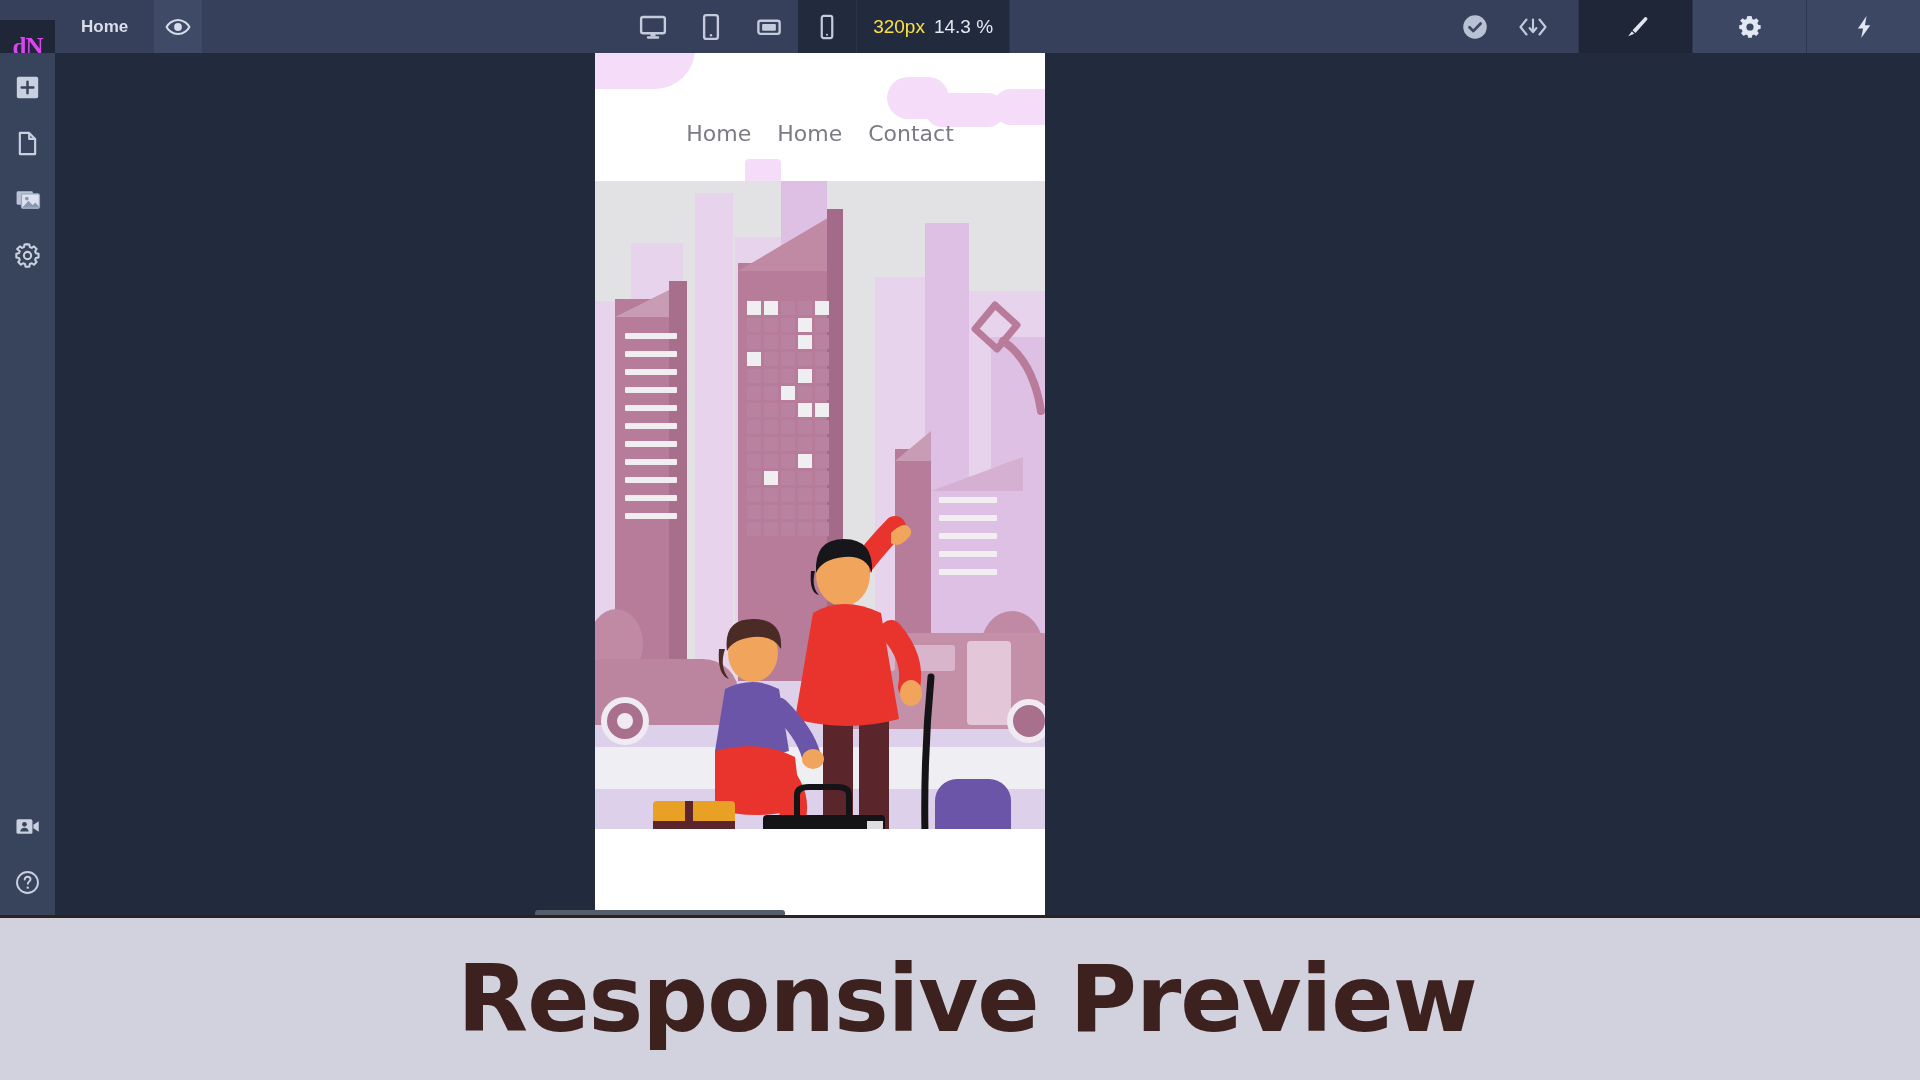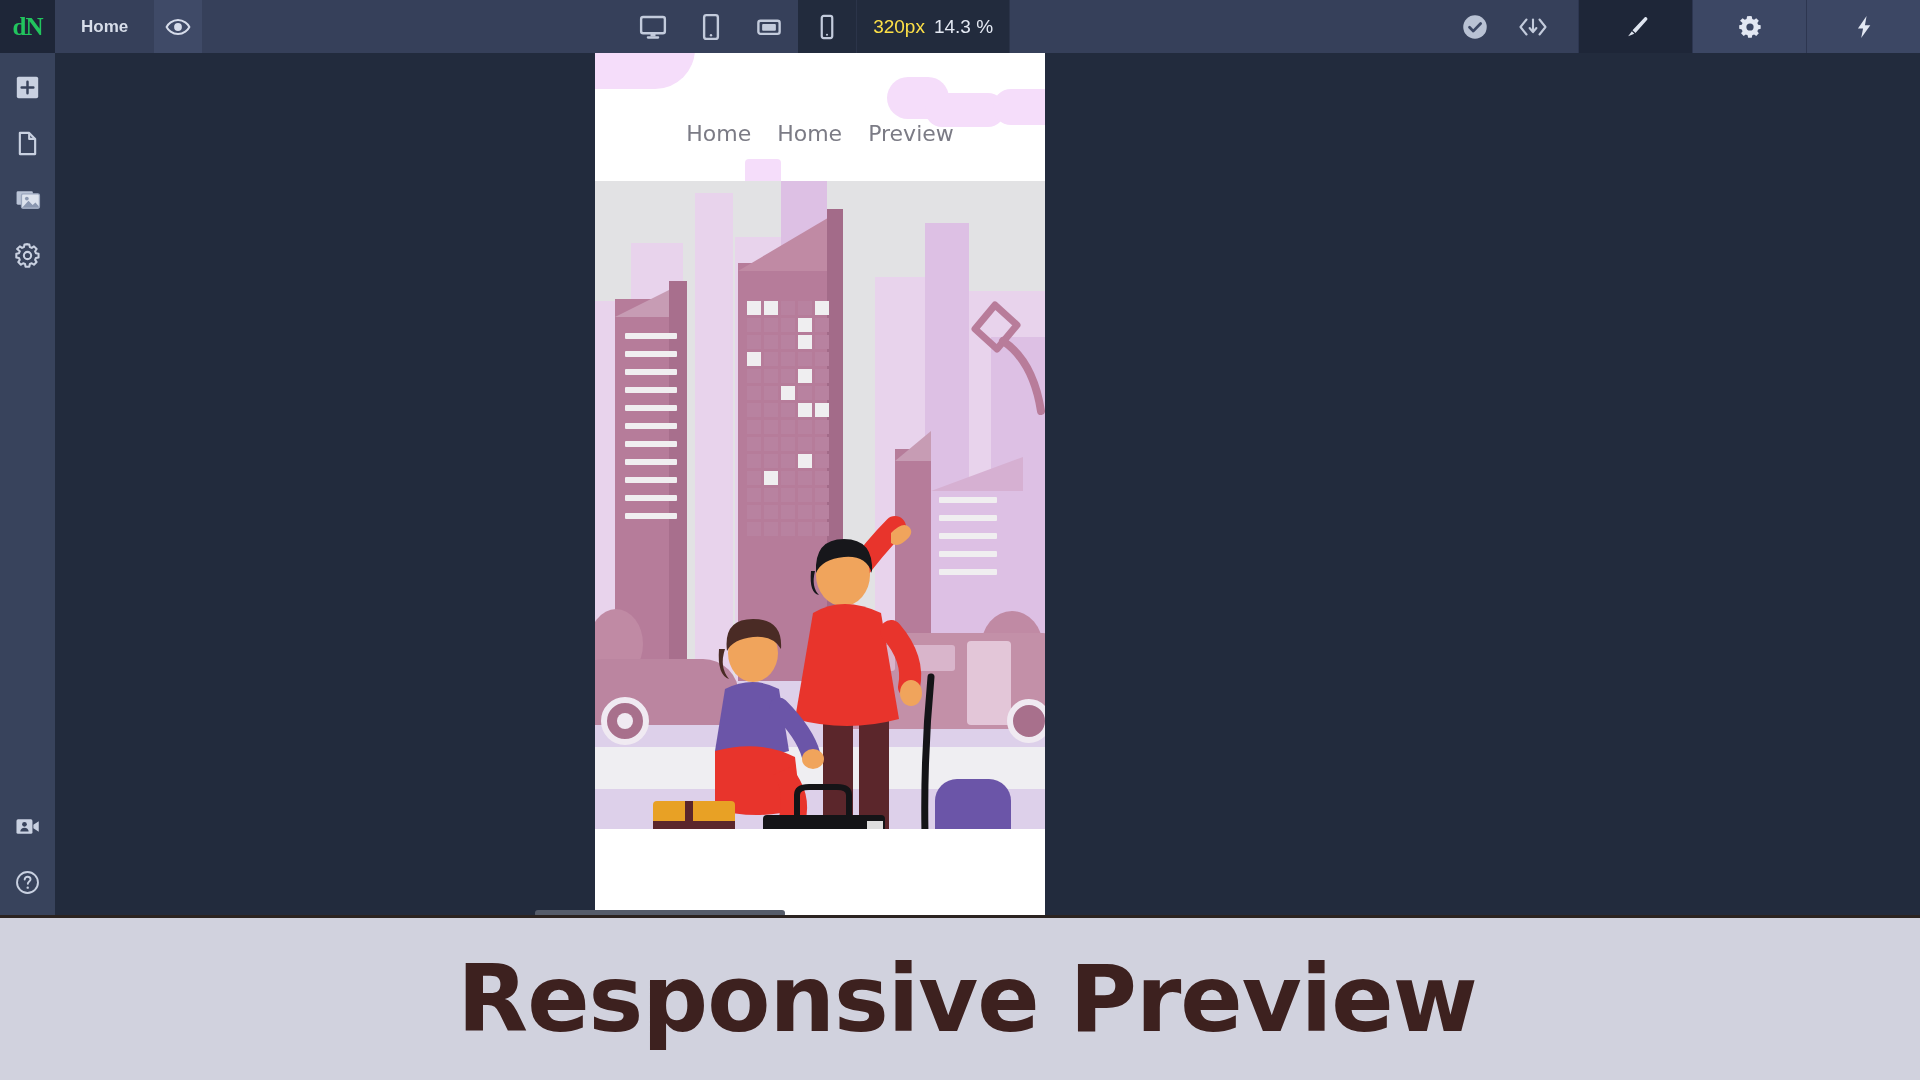--- a/index.html
+++ b/index.html
@@ -21,24 +21,25 @@
   #topbar {
     position: absolute; left: 0; top: 0;
     width: 1920px; height: 53px;
     background: #36405a;
     display: flex; align-items: stretch;
   }
   .logo-box {
     width: 55px; height: 53px;
     background: #1e2638;
     display: flex; align-items: center; justify-content: center;
-    color: #22c55e;
+    color: #d946ef;
     font-family: "Liberation Serif", serif;
     font-weight: bold; font-size: 25px;
     letter-spacing: -1px;
+    margin-top: 20px;
   }
   .page-tab {
     padding: 0 26px; height: 53px;
     display: flex; align-items: center;
     color: #d8deea; font-size: 17px; font-weight: bold;
     background: #36405a;
   }
   .eye-btn {
     width: 48px; height: 53px;
     background: #3f4a67;
@@ -382,21 +383,21 @@
         <div class="cloud" style="left:-30px; top:-4px; width:130px; height:40px; border-radius:0 0 40px 0;"></div>
         <div class="cloud" style="left:292px; top:24px; width:62px; height:42px;"></div>
         <div class="cloud" style="left:330px; top:40px; width:80px; height:34px;"></div>
         <div class="cloud" style="left:398px; top:36px; width:70px; height:36px;"></div>
         <div class="cloud" style="left:150px; top:106px; width:36px; height:34px; border-radius:4px;"></div>
 
 
         <div class="site-nav">
           <a href="#">Home</a>
           <a href="#">Home</a>
-          <a href="#">Preview</a>
+          <a href="#">Contact</a>
         </div>
       </div>
 
       <div class="hero">
         <div class="sky"></div>
 
         <div class="bld faint" style="left:0px;  top:120px; width:40px;  height:420px;"></div>
         <div class="bld faint" style="left:36px; top:62px;  width:52px;  height:478px;"></div>
         <div class="bld faint" style="left:100px;top:12px;  width:38px;  height:528px;"></div>
         <div class="bld faint" style="left:140px;top:56px;  width:46px;  height:484px;"></div>

